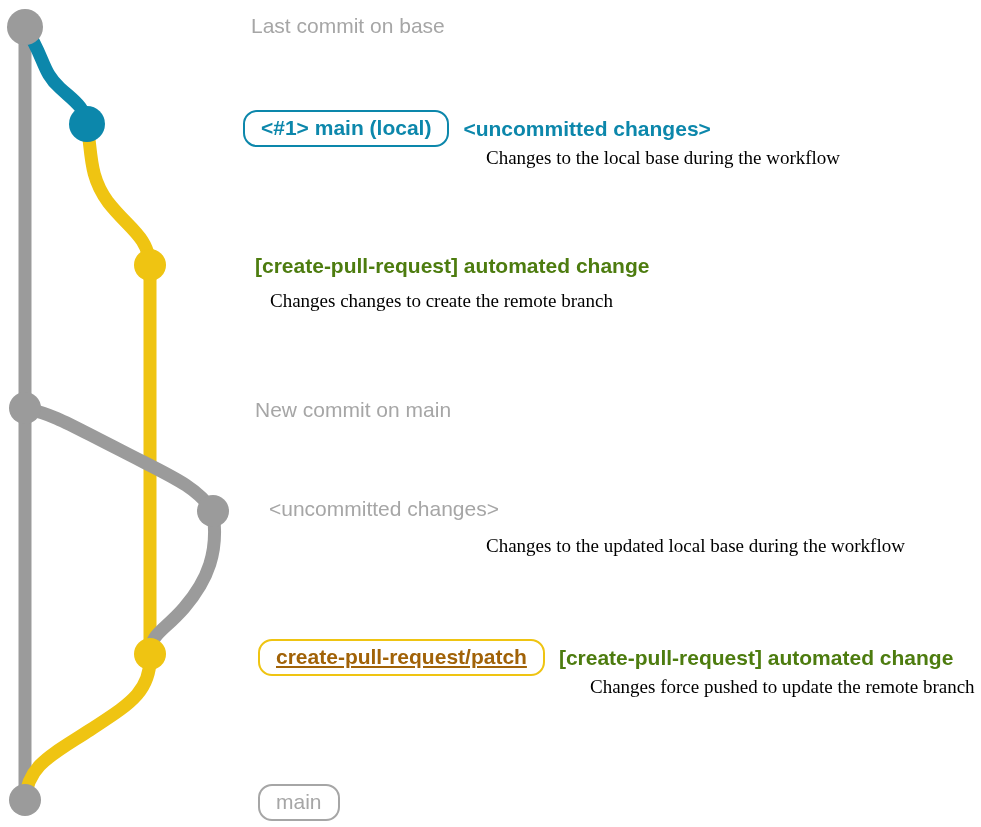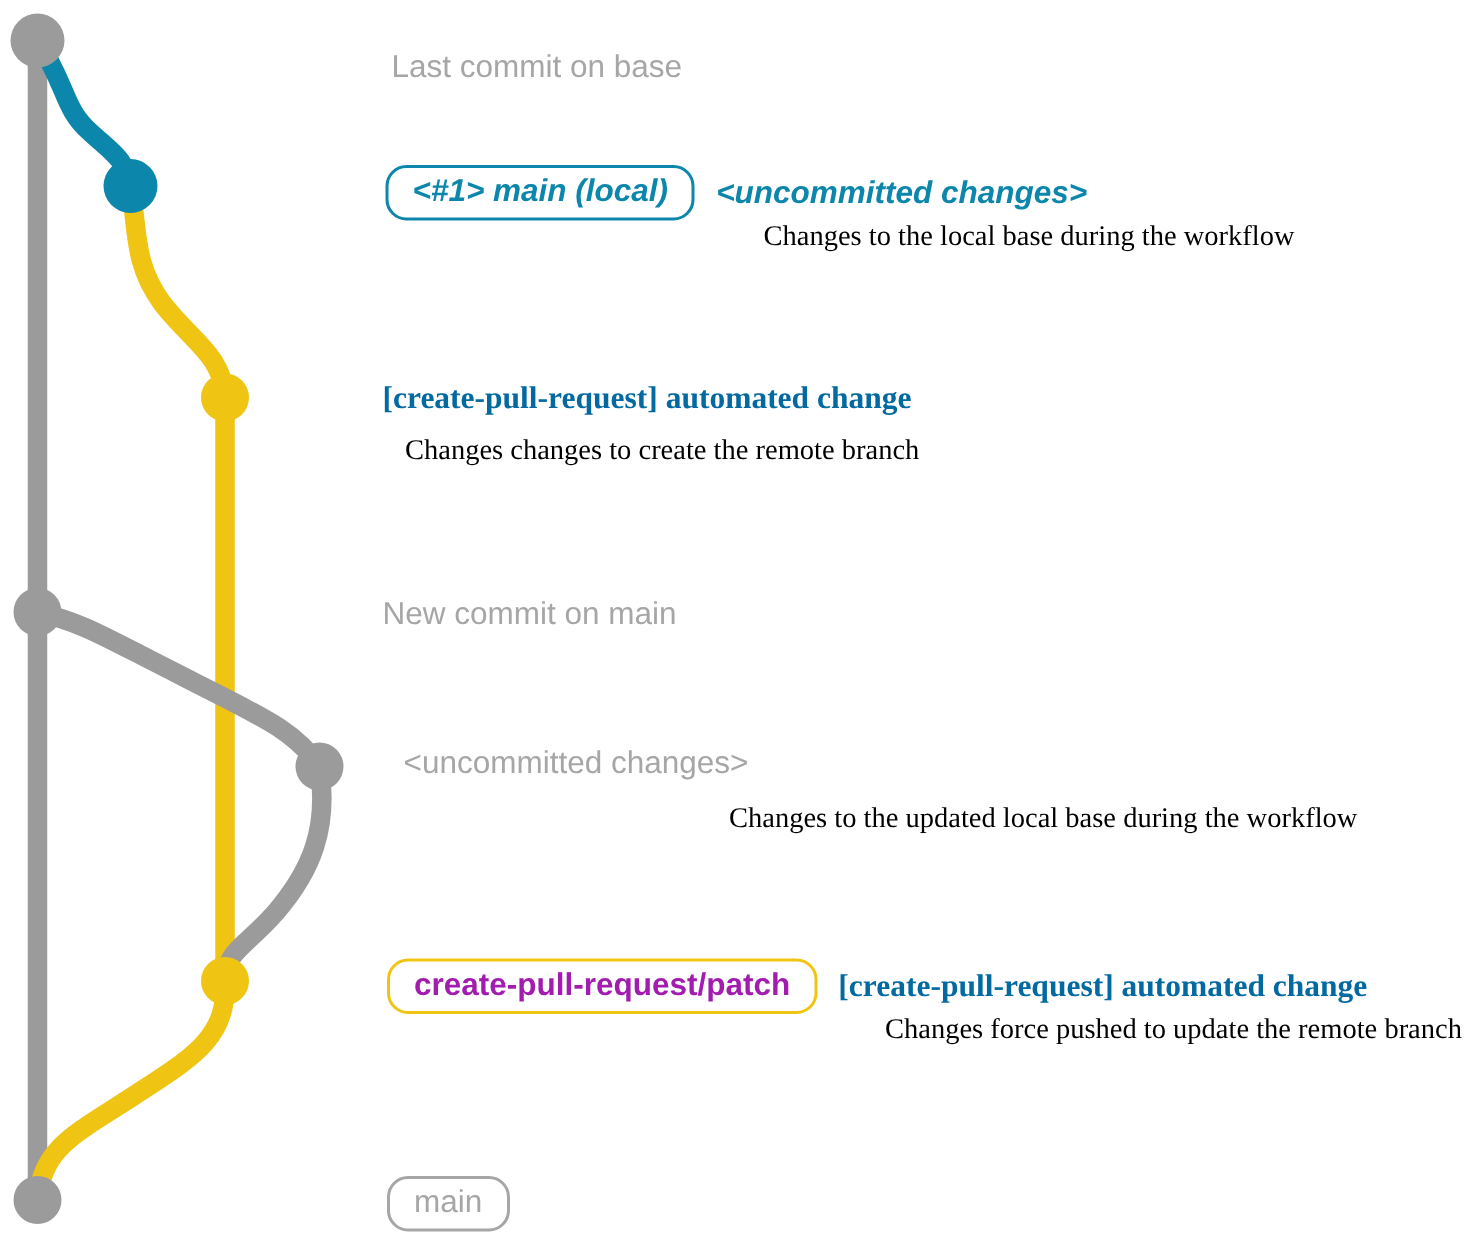--- a/index.html
+++ b/index.html
@@ -36,30 +36,30 @@
     font-family: "Liberation Sans", sans-serif;
     font-size: 21px;
     font-weight: bold;
     line-height: 1;
     white-space: nowrap;
     box-sizing: border-box;
     background: #ffffff;
   }
   .badge.teal { border-color: #0c87ab; color: #0c87ab; }
   .badge.gray { border-color: #a6a6a6; color: #a6a6a6; font-weight: normal; }
-  .badge.yellow { border-color: #efc412; color: #a21caf; }
+  .badge.yellow { border-color: #efc412; color: #a16207; text-decoration: underline; }
   .subject {
     font-family: "Liberation Sans", sans-serif;
     font-size: 21px;
     white-space: nowrap;
     line-height: 1;
   }
   .subject.teal { color: #0c87ab; font-weight: bold; }
   .subject.gray { color: #a6a6a6; font-weight: normal; }
-  .subject.yellow { color: #0369a1; font-weight: bold; font-family: Liberation Serif, serif; }
+  .subject.yellow { color: #4d7c0f; font-weight: bold; }
   .subject.plain-gray { color: #a6a6a6; font-weight: normal; }
   .desc {
     position: absolute;
     font-family: "Liberation Serif", serif;
     font-size: 19px;
     color: #000000;
     white-space: nowrap;
     line-height: 1;
   }
   .badge-gap { width: 14px; height: 1px; }
@@ -85,30 +85,30 @@
 
   <circle cx="25" cy="27" r="18" fill="#9b9b9b"></circle>
   <circle cx="87" cy="124" r="18" fill="#0c87ab"></circle>
   <circle cx="150" cy="265" r="16" fill="#efc412"></circle>
   <circle cx="25" cy="408" r="16" fill="#9b9b9b"></circle>
   <circle cx="213" cy="511" r="16" fill="#9b9b9b"></circle>
   <circle cx="150" cy="654" r="16" fill="#efc412"></circle>
   <circle cx="25" cy="800" r="16" fill="#9b9b9b"></circle>
 </svg>
 
-<div class="row" style="left:261px; top:15px;margin-top:19px;">
+<div class="row" style="left:251px; top:15px;">
   <span class="subject plain-gray">Last commit on base</span>
 </div>
 
-<div class="row" style="left:257px; top:110px;font-style:italic;">
+<div class="row" style="left:243px; top:110px;">
   <span class="badge teal">&lt;#1&gt; main (local)</span>
   <span class="badge-gap"></span>
   <span class="subject teal">&lt;uncommitted changes&gt;</span>
 </div>
-<div class="desc" style="left:486px; top:148px;margin-left:23px;">Changes to the local base during the workflow</div>
+<div class="desc" style="left:486px; top:148px;">Changes to the local base during the workflow</div>
 
 <div class="row" style="left:255px; top:255px;">
   <span class="subject yellow">[create-pull-request] automated change</span>
 </div>
 <div class="desc" style="left:270px; top:291px;">Changes changes to create the remote branch</div>
 
 <div class="row" style="left:255px; top:399px;">
   <span class="subject plain-gray">New commit on main</span>
 </div>
 

